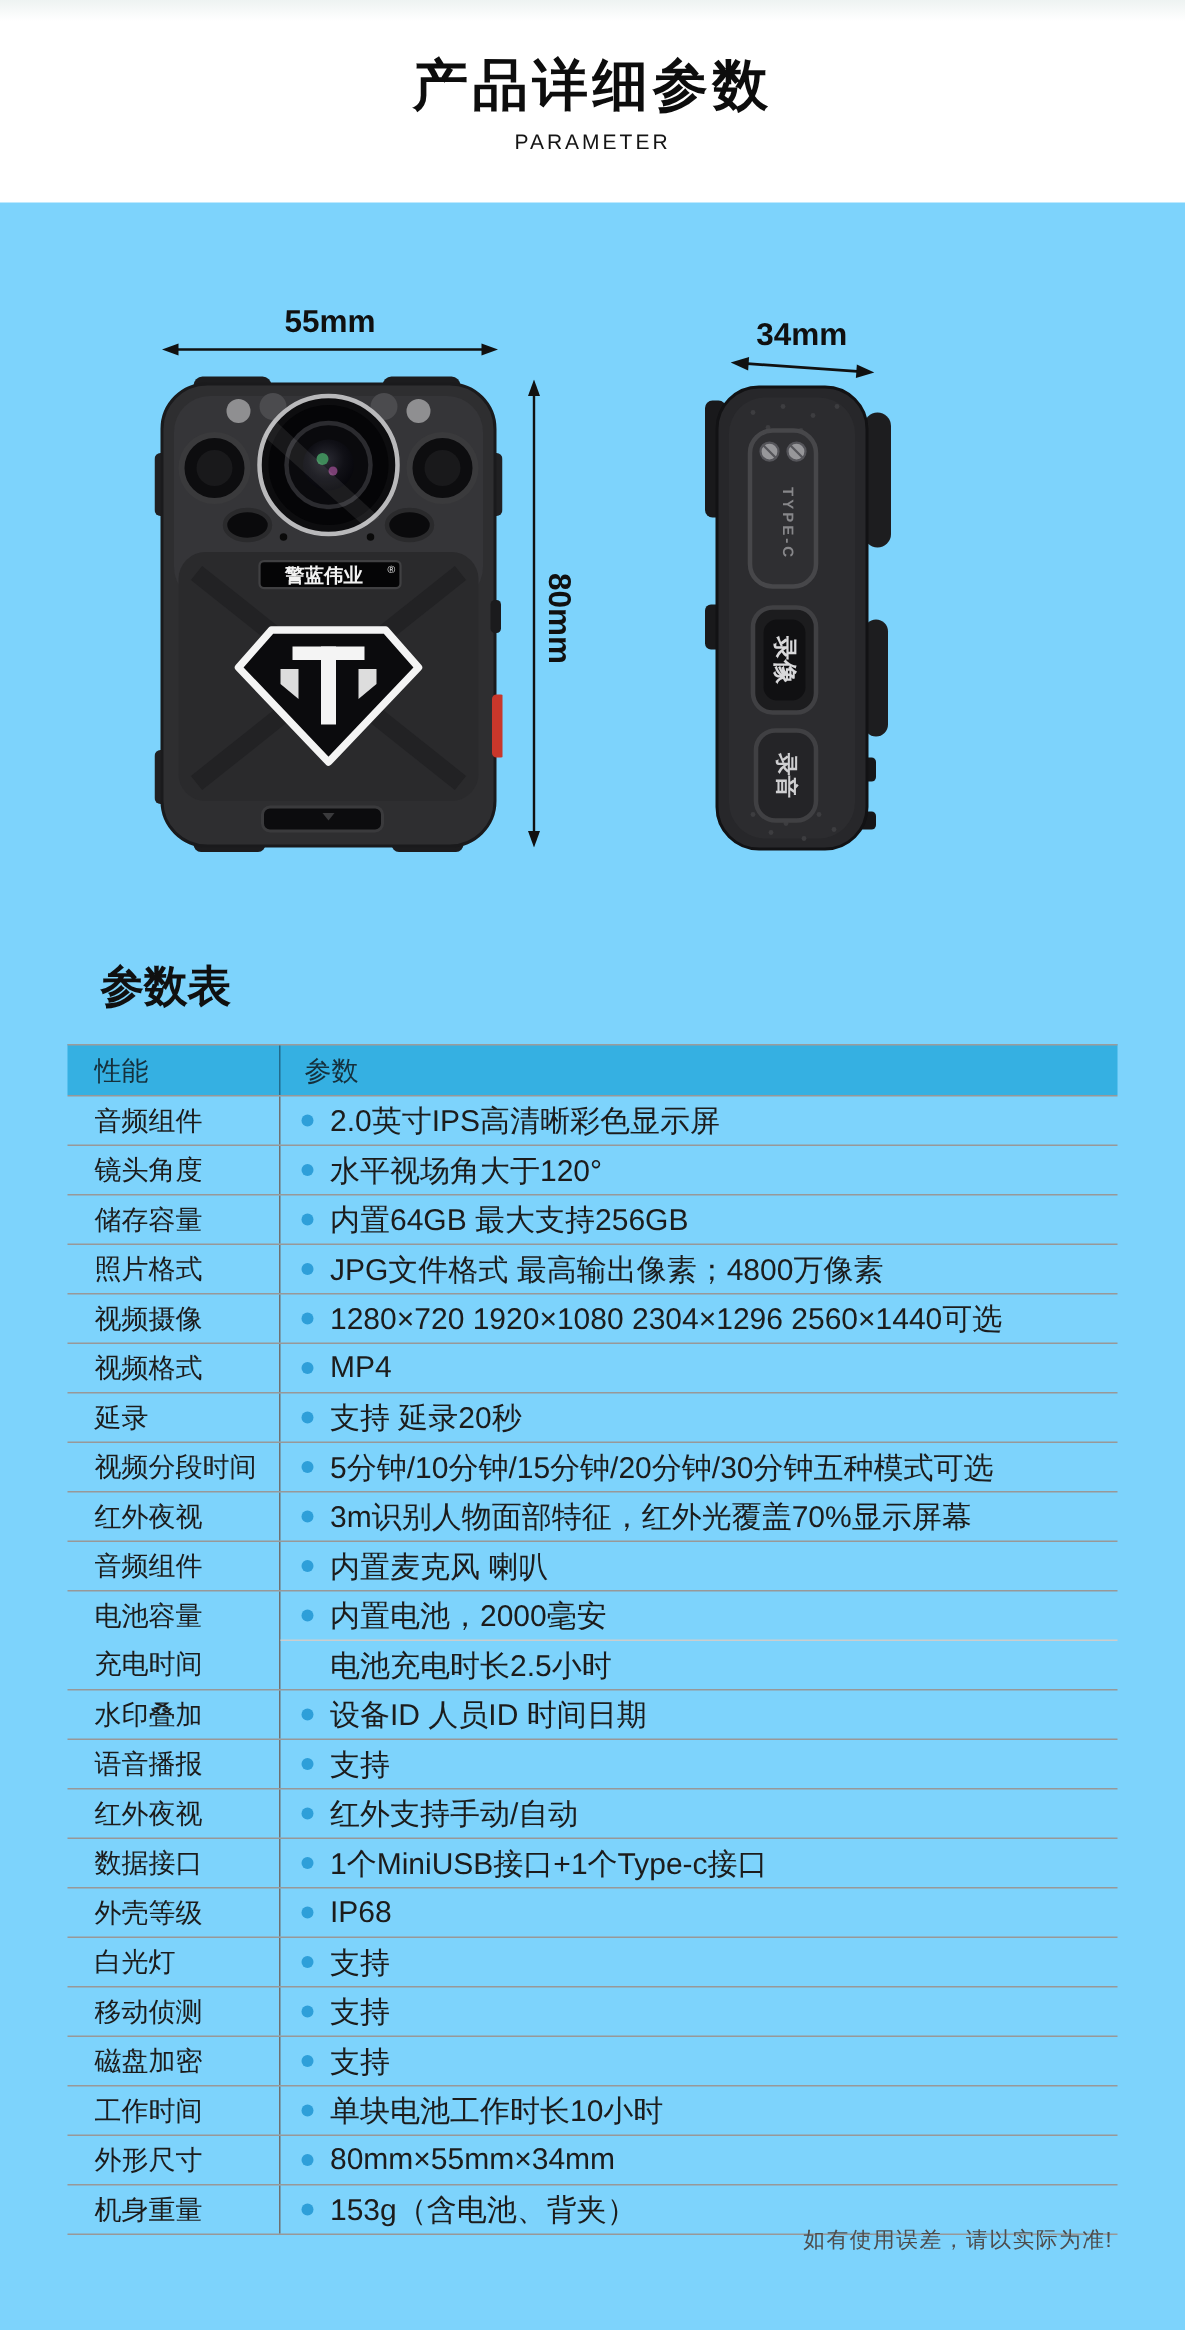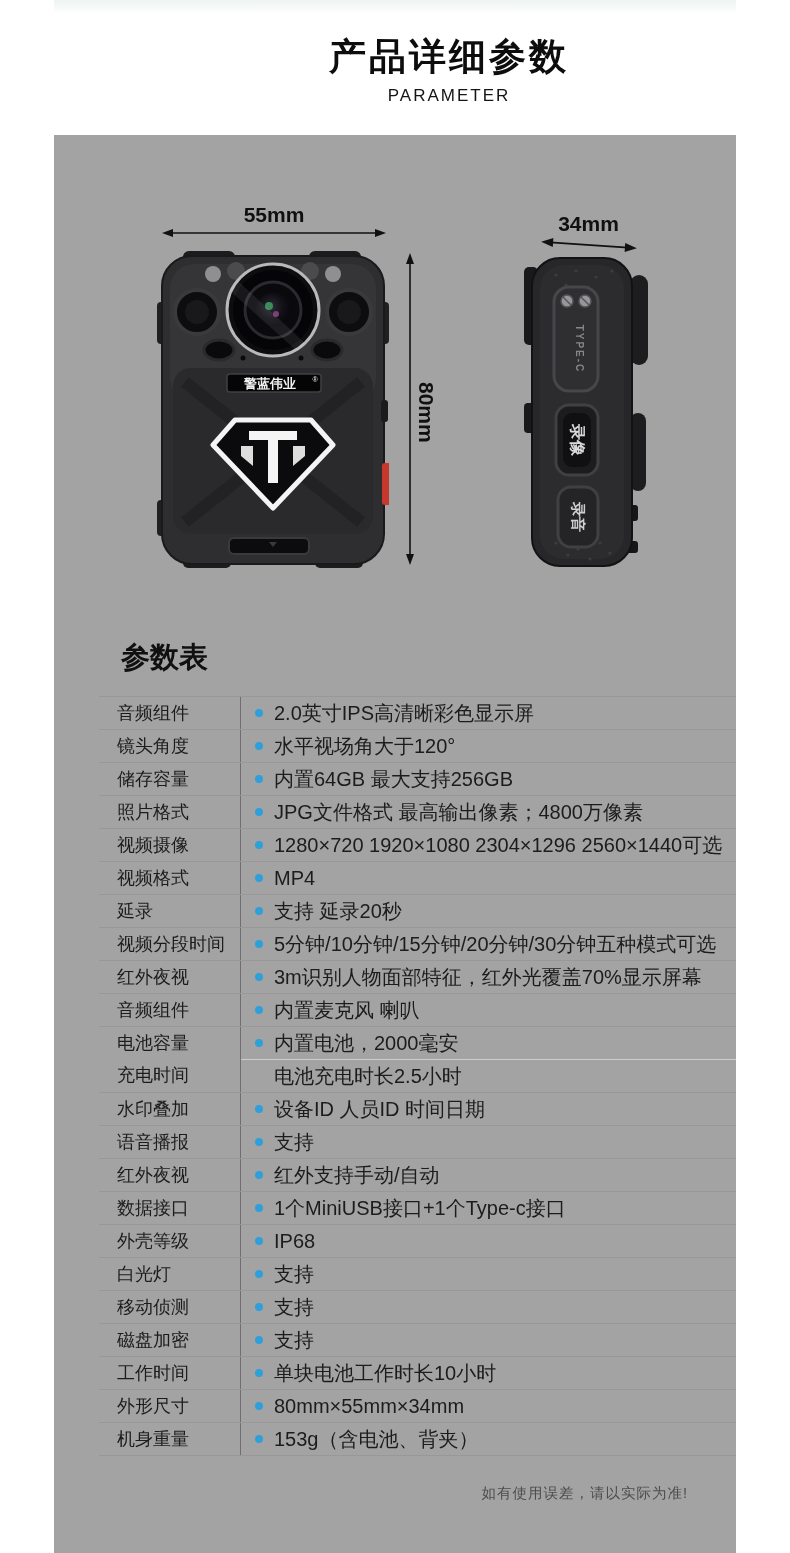--- a/index.html
+++ b/index.html
@@ -1,28 +1,28 @@
 <!DOCTYPE html>
 <html style="--accent-blue: #35b0e2; --bullet-blue: #2e9fd9;"><head>
 <meta charset="utf-8">
 <style>
   html,body{margin:0;padding:0;background:#fff;}
   #page{
-    position:relative;width:682px;height:1553px;overflow:hidden;
+    position:relative;width:790px;height:1553px;overflow:hidden;
     font-family:"Liberation Sans","DejaVu Sans",sans-serif;
-    color:#1f1f1f;background:#a3a3a3;margin:0 auto;
+    color:#1f1f1f;background:#7dd3fc;margin:0 auto;
   }
   
   #top-band{
     position:absolute;left:0;top:0;width:790px;height:135px;
     background:linear-gradient(to bottom,#eef3f2 0,#ffffff 14px,#ffffff 100%);
   }
   #title-block{position:absolute;left:0;top:36px;width:790px;text-align:center;}
   #page-title{font-size:37px;font-weight:bold;letter-spacing:3px;color:#0d0d0d;line-height:1.15;}
-  #page-subtitle{font-size:17px;letter-spacing:2px;color:#141414;margin-top:7px;}
+  #page-subtitle{font-size:14px;letter-spacing:2px;color:#141414;margin-top:7px;}
 
   
   .dim-label{position:absolute;font-size:21px;font-weight:bold;color:#101010;text-align:center;}
   .dim-arrow{position:absolute;}
   #front-height-label{writing-mode:vertical-rl;text-align:left;}
 
   
   #table-heading{position:absolute;left:67px;top:638px;font-size:29px;font-weight:bold;color:#101010;}
   #spec-table{position:absolute;left:45px;top:696px;width:700px;background:transparent;}
   .t-header{
@@ -193,20 +193,24 @@
     <rect x="41" y="160" width="28" height="54" rx="9" fill="#101012"></rect>
     <text transform="rotate(90 55 187)" x="55" y="192" text-anchor="middle" font-size="16" font-weight="bold" fill="#d9d9db">录像</text>
 
     <rect x="36" y="234" width="40" height="60" rx="13" fill="#242427" stroke="#404043" stroke-width="3"></rect>
     <text transform="rotate(90 56 264)" x="56" y="269" text-anchor="middle" font-size="15" font-weight="bold" fill="#cfcfd1">录音</text>
   </svg>
 
   <div id="table-heading">参数表</div>
 
   <div id="spec-table">
+    <div class="t-header">
+      <div class="h-cell first">性能</div>
+      <div class="h-cell second">参数</div>
+    </div>
     <div id="table-rows">
         <div class="t-row">
       <div class="t-col-label">
             <div class="line label-line">音频组件</div>
           </div>
       <div class="t-col-value">
             <div class="line value-line">
               <span class="bullet"></span>
               <span>2.0英寸IPS高清晰彩色显示屏</span>
             </div>

